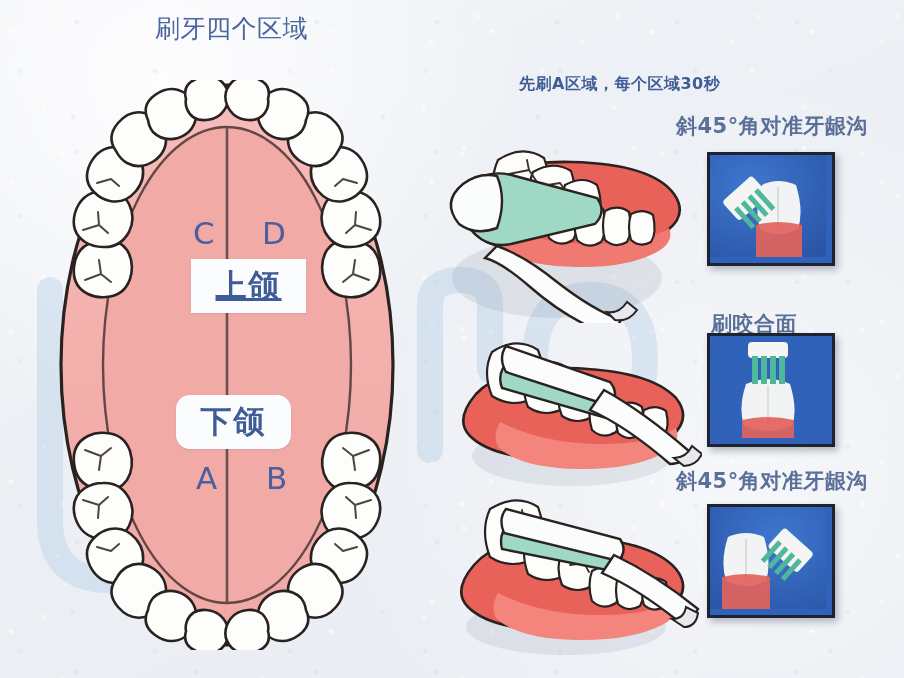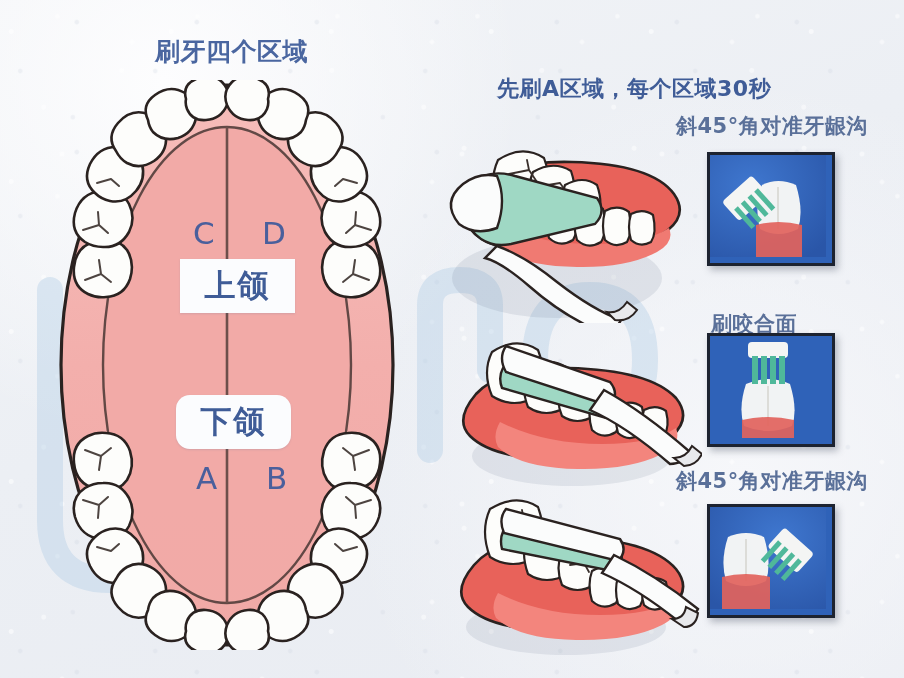--- a/index.html
+++ b/index.html
@@ -25,37 +25,37 @@
       radial-gradient(circle at 88% 30%, rgba(255,255,255,.85) 0 1.5px, transparent 3px),
       radial-gradient(circle at 31% 88%, rgba(255,255,255,.85) 0 2px, transparent 3px),
       radial-gradient(circle at 64% 17%, rgba(203,210,222,.5) 0 1.5px, transparent 3px),
       radial-gradient(circle at 15% 49%, rgba(203,210,222,.45) 0 1.5px, transparent 3px),
       radial-gradient(circle at 47% 71%, rgba(203,210,222,.45) 0 1.5px, transparent 3px);
     background-size:160px 150px,190px 170px,140px 180px,210px 160px,170px 190px,150px 140px,200px 175px,120px 130px,135px 145px,155px 165px;
   }
   #watermark{position:absolute;left:-10px;top:120px;width:700px;height:520px;
     pointer-events:none;opacity:.5;}
   .txt{position:absolute;color:#45618f;white-space:nowrap;letter-spacing:.5px;}
-  #title-main{left:155px;top:35px;font-size:25px;font-weight:700;color:#4a66a0;}
-  #title-right{left:497px;top:74px;font-size:22px;font-weight:700;color:#3f5c97;}
+  #title-main{left:155px;top:12px;font-size:25px;font-weight:400;color:#4a66a0;}
+  #title-right{left:519px;top:74px;font-size:16px;font-weight:700;color:#3f5c97;}
   .steplabel{font-size:21px;font-weight:700;color:#5a7099;}
   #lbl1{left:676px;top:112px;}
   #lbl2{left:711px;top:310px;}
   #lbl3{left:676px;top:467px;}
   .zone{position:absolute;font-size:31px;font-weight:400;color:#4a5f9c;
     font-family:"DejaVu Sans","Liberation Sans",sans-serif;}
   #zoneC{left:193px;top:215px;}
   #zoneD{left:262px;top:215px;}
   #zoneA{left:196px;top:460px;}
   #zoneB{left:266px;top:460px;}
   .jawbox{position:absolute;background:#fbfcfe;border:0;
     display:flex;align-items:center;justify-content:center;
     font-size:31px;font-weight:700;color:#3f5c97;letter-spacing:2px;
     box-shadow:0 1px 2px rgba(90,110,150,.18);}
-  #jaw-upper{left:180px;top:259px;width:115px;height:54px;}
+  #jaw-upper{left:191px;top:259px;width:115px;height:54px;text-decoration:underline;}
   #jaw-lower{left:176px;top:395px;width:115px;height:54px;border-radius:14px;}
   .inset{position:absolute;border:3px solid #1d2330;background:#2f62b8;
     box-shadow:3px 4px 7px rgba(60,70,90,.35);}
   #inset1{left:707px;top:152px;width:122px;height:108px;}
   #inset2{left:707px;top:333px;width:122px;height:108px;}
   #inset3{left:707px;top:504px;width:122px;height:108px;}
   .illu{position:absolute;}
   #illu1{left:437px;top:128px;width:262px;height:195px;}
   #illu2{left:452px;top:318px;width:250px;height:170px;}
   #illu3{left:448px;top:487px;width:252px;height:170px;}

